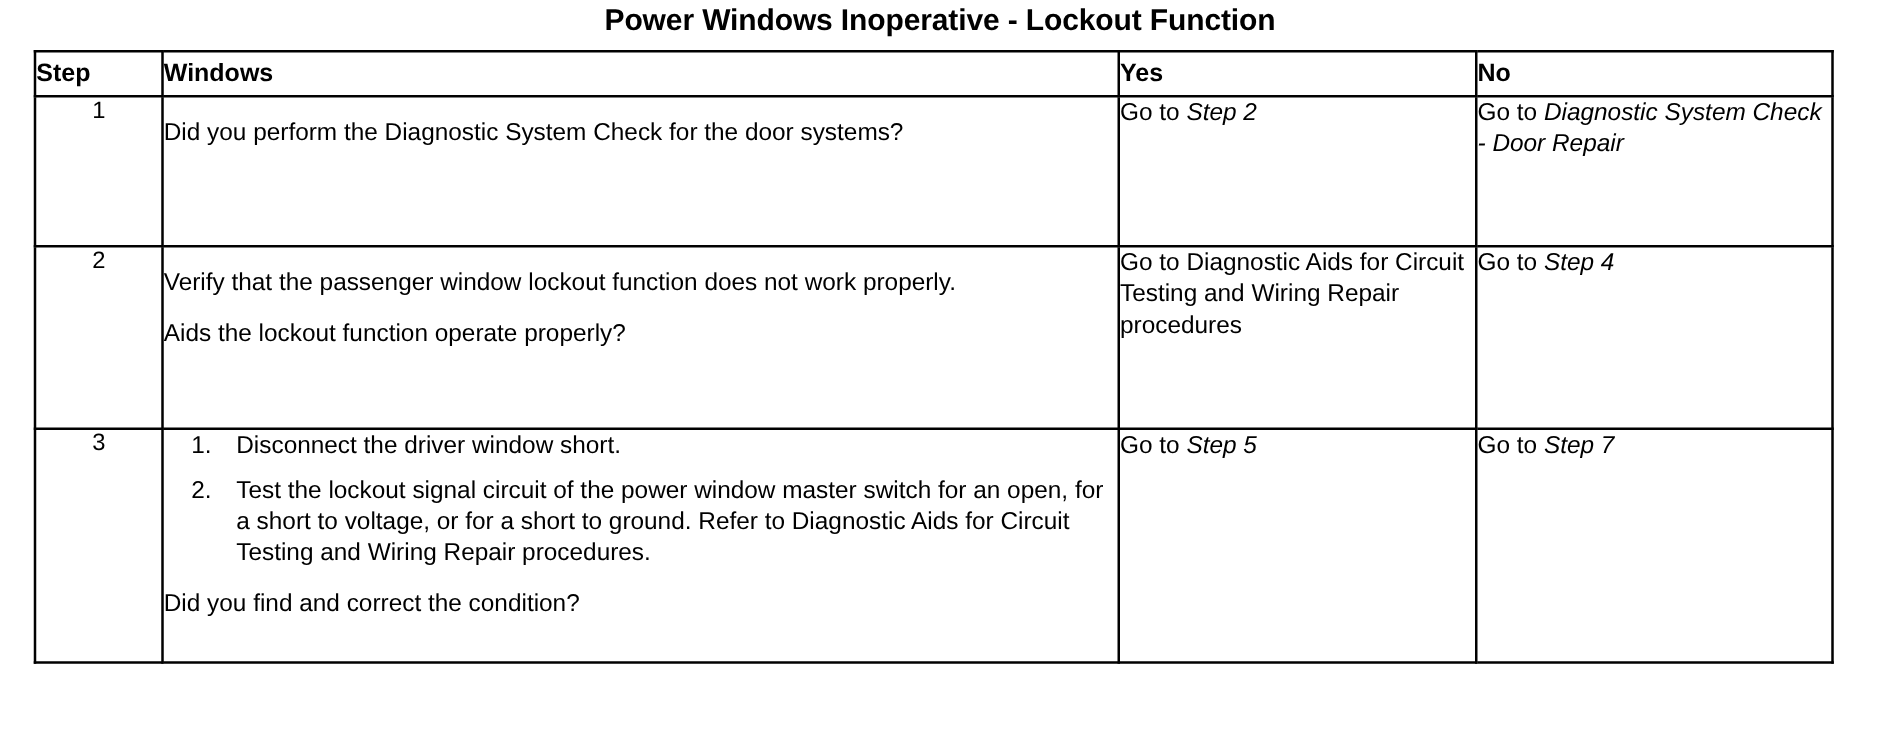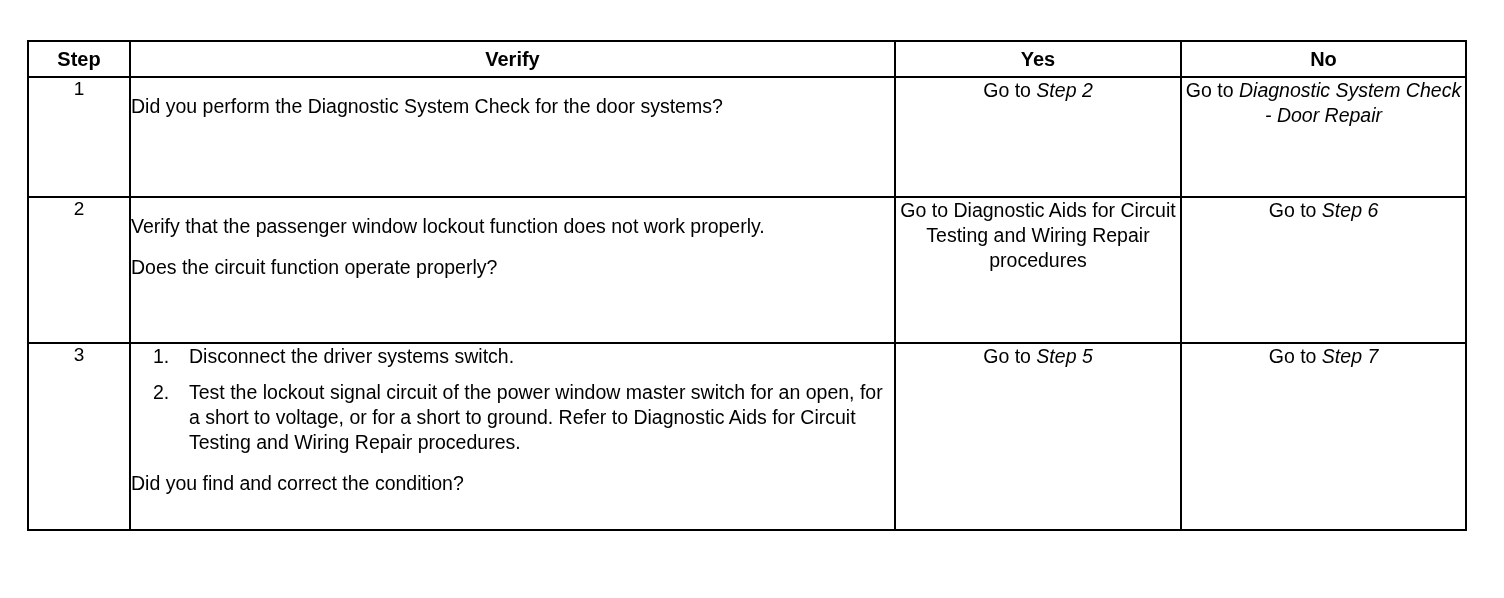--- a/index.html
+++ b/index.html
@@ -51,21 +51,21 @@
 
   
   col.c-step   { width: 102px; }
   col.c-action { width: 765px; }
   col.c-yes    { width: 286px; }
   col.c-no     { width: 285px; }
 
   
   .hdr td {
     height: 34px;
-    text-align: center;
+    text-align: left;
     vertical-align: middle;
     font-size: 20px;
     font-weight: bold;
   }
 
   
   .schem td {
     height: 33px;
     vertical-align: middle;
     font-size: 20px;
@@ -110,51 +110,51 @@
     left: 22px;
     top: 0;
     width: 30px;
     text-align: left;
   }
 
   
   .ans-cell {
     font-size: 19.5px;
     line-height: 25px;
-    text-align: center;
     padding: 6px 8px 6px 8px;
   }
   .ans-top    { vertical-align: top; }
   .ans-bottom { vertical-align: bottom; padding-bottom: 10px; }
   .ans-mid    { vertical-align: top; }
   .ital { font-style: italic; }
 
   
   .r1 td { height: 118px; }
   .r2 td { height: 144px; }
   .r3 td { height: 185px; }
 </style>
 </head>
 <body>
 
 <div class="page">
 
+  <div class="doc-title">Power Windows Inoperative - Lockout Function</div>
 
   <table class="dtc-table">
     <colgroup>
       <col class="c-step">
       <col class="c-action">
       <col class="c-yes">
       <col class="c-no">
     </colgroup>
     <tbody>
 
       <tr class="hdr">
         <td>Step</td>
-        <td>Verify</td>
+        <td>Windows</td>
         <td>Yes</td>
         <td>No</td>
       </tr>
 
 
       <tr class="r1">
         <td class="step-num">1</td>
         <td class="action-cell">
           <p>Did you perform the Diagnostic System Check for the door systems?</p>
         </td>
@@ -163,36 +163,36 @@
         </td>
         <td class="ans-cell ans-top">
           <span>Go to </span><span class="ital">Diagnostic System Check - Door Repair</span>
         </td>
       </tr>
 
       <tr class="r2">
         <td class="step-num">2</td>
         <td class="action-cell">
           <p>Verify that the passenger window lockout function does not work properly.</p>
-          <p>Does the circuit function operate properly?</p>
+          <p>Aids the lockout function operate properly?</p>
         </td>
         <td class="ans-cell ans-mid">
           <span>Go to Diagnostic Aids for Circuit Testing and Wiring Repair procedures</span><span class="ital"></span>
         </td>
         <td class="ans-cell ans-bottom">
-          <span>Go to </span><span class="ital">Step 6</span>
+          <span>Go to </span><span class="ital">Step 4</span>
         </td>
       </tr>
 
       <tr class="r3">
         <td class="step-num">3</td>
         <td class="action-cell">
           <ol class="steps">
             <li>
-              <span class="num">1.</span><span>Disconnect the driver systems switch.</span>
+              <span class="num">1.</span><span>Disconnect the driver window short.</span>
             </li>
             <li>
               <span class="num">2.</span><span>Test the lockout signal circuit of the power window master switch for an open, for a short to voltage, or for a short to ground. Refer to Diagnostic Aids for Circuit Testing and Wiring Repair procedures.</span>
             </li>
           </ol>
           <p>Did you find and correct the condition?</p>
         </td>
         <td class="ans-cell ans-bottom">
           <span>Go to </span><span class="ital">Step 5</span>
         </td>

